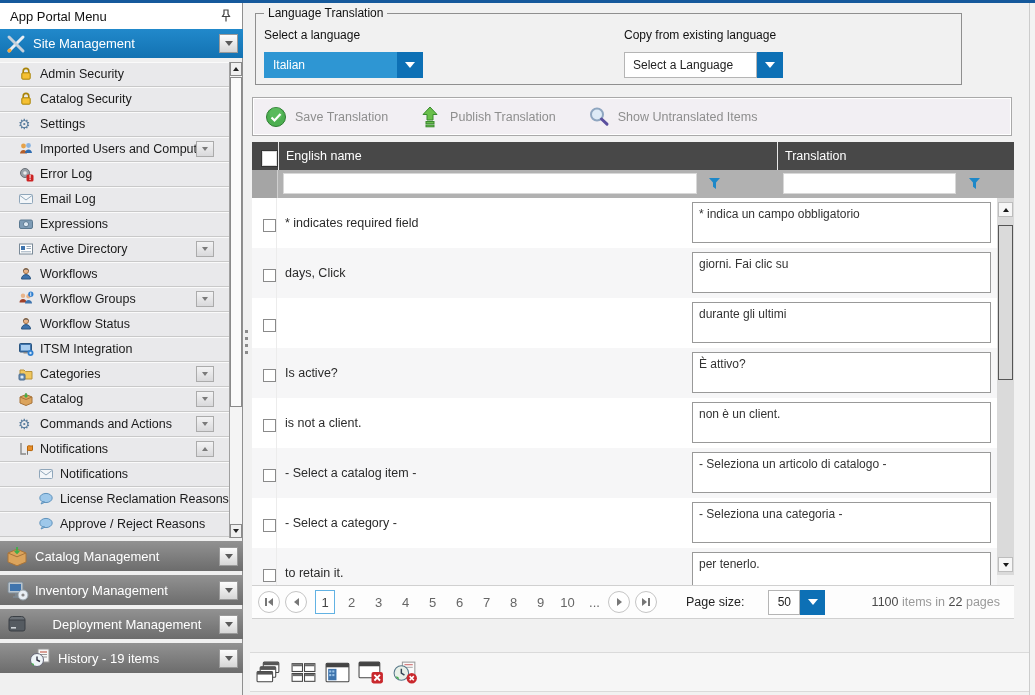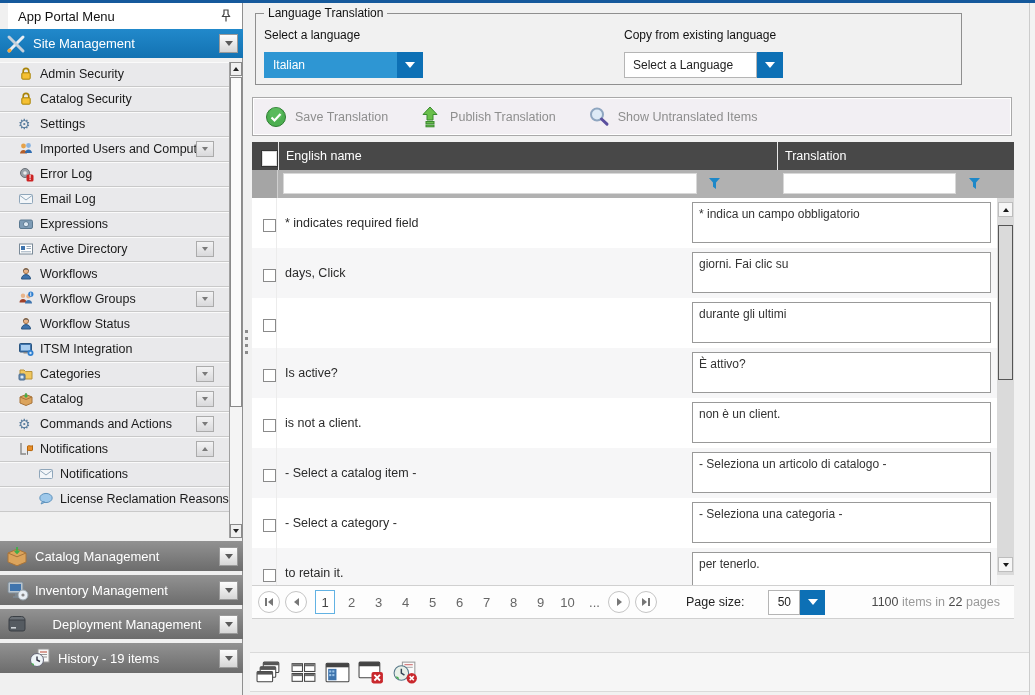--- a/index.html
+++ b/index.html
@@ -5,21 +5,21 @@
   html,body{margin:0;padding:0;}
   body{width:1035px;height:695px;position:relative;overflow:hidden;
        font-family:"Liberation Sans",sans-serif;background:#f0f0f0;color:#1a1a1a;}
   *{box-sizing:border-box;}
   svg{display:block;}
 
   #topline{position:absolute;left:0;top:0;width:1035px;height:3px;background:#15599c;z-index:9;}
 
   
   #sidebar{position:absolute;left:0;top:0;width:243px;height:695px;background:#f0f0f0;border-right:1px solid #8f8f8f;}
-  #sb-titlebar{position:absolute;top:3px;left:8px;right:0;height:26px;background:#fff;display:flex;align-items:center;padding:0 10px;font-size:13px;color:#111;}
+  #sb-titlebar{position:absolute;top:3px;left:0;right:0;height:26px;background:#fff;display:flex;align-items:center;padding:0 10px;font-size:13px;color:#111;}
   #sb-titlebar .ttl{flex:1;}
   .sec{position:absolute;left:0;width:243px;display:flex;align-items:center;padding-left:5px;font-size:13px;}
   .sec .seclbl{margin-left:6px;flex:1;white-space:nowrap;overflow:hidden;}
   .sec.blue{top:29px;height:29px;background:linear-gradient(#2189cb,#1372b2);color:#fff;}
   .sec.gray{height:30px;background:linear-gradient(#929292,#6c6c6c);color:#fff;}
   .hbtn{width:19px;height:19px;margin-right:5px;background:linear-gradient(#fdfdfd,#d6d6d6);border:1px solid #9a9a9a;display:flex;align-items:center;justify-content:center;flex:none;}
   .tri-d{width:0;height:0;border-left:4px solid transparent;border-right:4px solid transparent;border-top:5px solid #5a5a5a;}
   .tri-u{width:0;height:0;border-left:4px solid transparent;border-right:4px solid transparent;border-bottom:5px solid #5a5a5a;}
 
   #sb-items{position:absolute;top:62px;left:0;width:229px;}
@@ -326,20 +326,29 @@
     </div>
     <div class="sitem sub">
       <span class="ic">
           <svg viewBox="0 0 16 16" width="16" height="16">
             <ellipse cx="8" cy="7" rx="6.2" ry="4.6" fill="#9ec8ea" stroke="#5f93bd"></ellipse>
             <path d="M4.5 10.5L3 13l4-1.8z" fill="#9ec8ea" stroke="#5f93bd"></path>
           </svg>
         </span>
       <span>License Reclamation Reasons</span>
     </div>
+    <div class="sitem sub">
+      <span class="ic">
+          <svg viewBox="0 0 16 16" width="16" height="16">
+            <ellipse cx="8" cy="7" rx="6.2" ry="4.6" fill="#9ec8ea" stroke="#5f93bd"></ellipse>
+            <path d="M4.5 10.5L3 13l4-1.8z" fill="#9ec8ea" stroke="#5f93bd"></path>
+          </svg>
+        </span>
+      <span>Approve / Reject Reasons</span>
+    </div>
   </div>
 
   <div id="sb-scroll">
     <div class="sb-btn up">
         <i class="tri-u"></i>
       </div>
     <div id="sb-thumb"></div>
     <div class="sb-btn down">
         <i class="tri-d"></i>
       </div>

